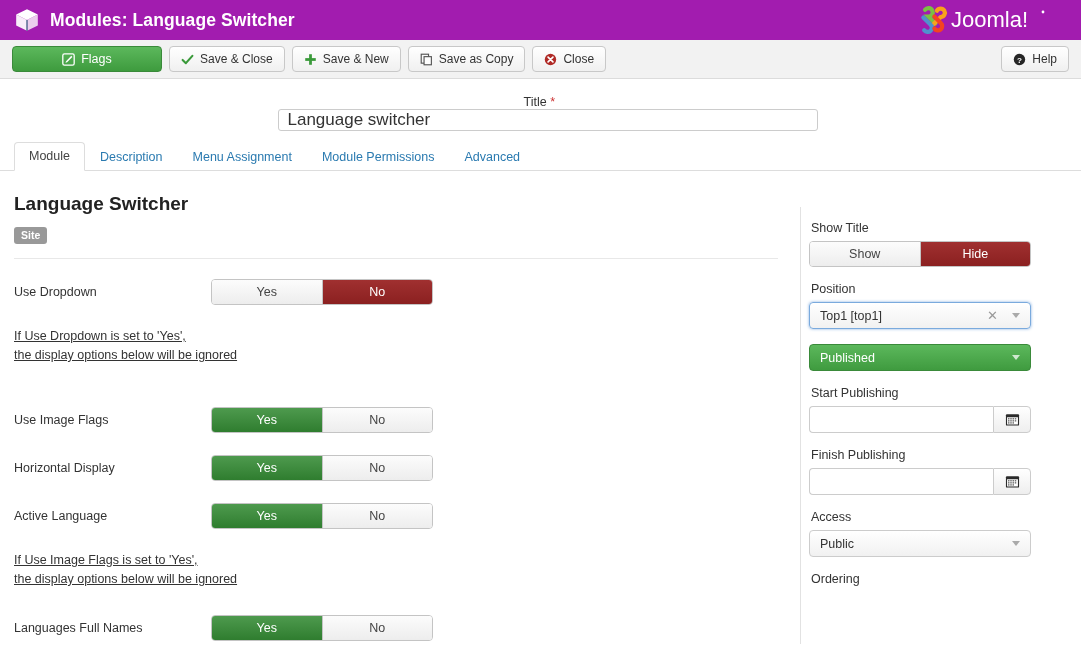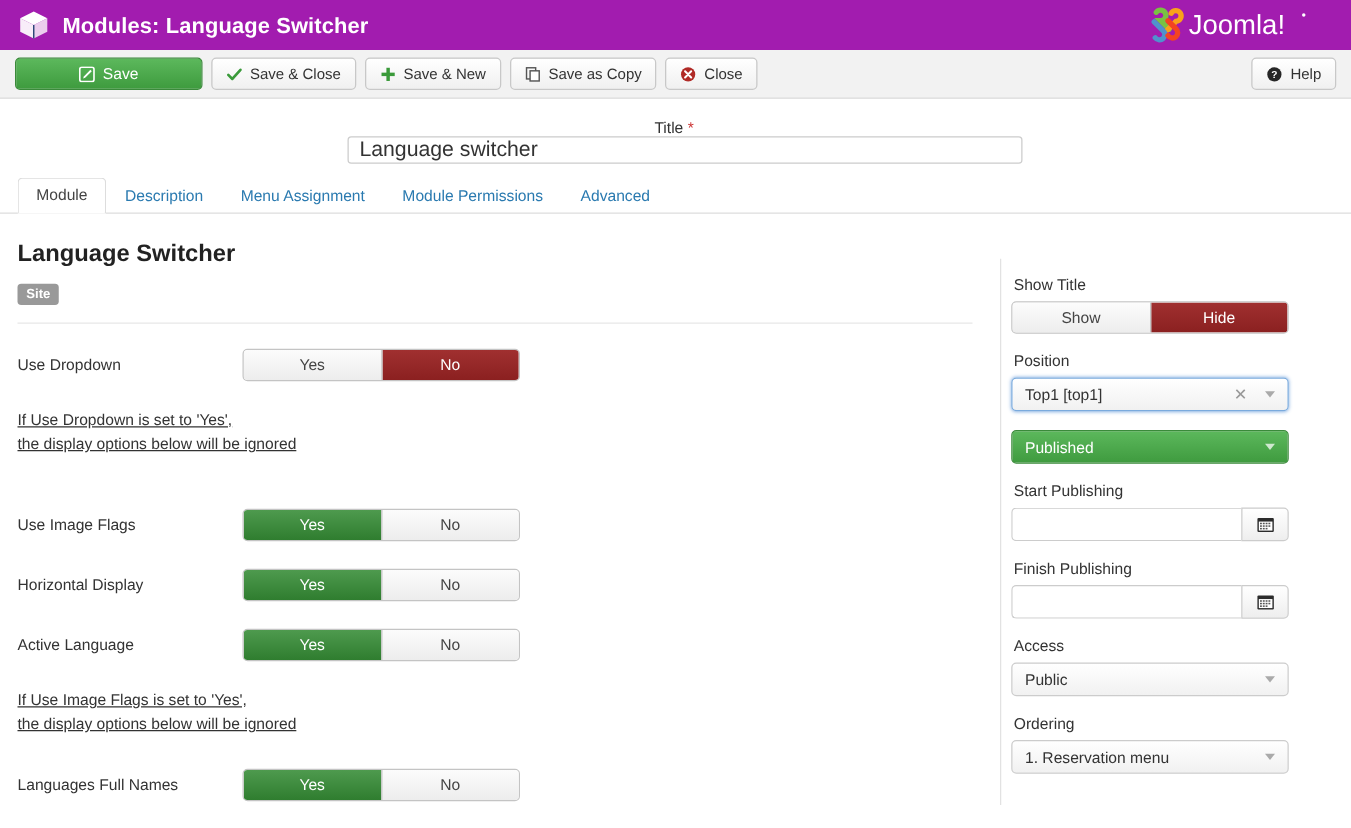--- a/index.html
+++ b/index.html
@@ -155,20 +155,21 @@
     border-radius: 3px;
     padding: 2px 7px 3px 7px;
   }
   .hr { border-top: 1px solid #e8e8e8; margin: 14px 0 0 0; }
 
   .field-row {
     display: flex;
     align-items: center;
     height: 30px;
     margin-top: 18px;
+    gap: 17px;
   }
   .field-label {
     width: 180px;
     font-size: 12.5px;
     color: #333333;
   }
 
   
   .toggle {
     display: flex;
@@ -323,21 +324,21 @@
   </div>
 </div>
 
 <div class="toolbar">
 
   <div class="btn btn-primary">
     <svg class="ico" viewBox="0 0 16 16">
       <rect x="1" y="1" width="14" height="14" rx="2" fill="none" stroke="#ffffff" stroke-width="1.6"></rect>
       <path d="M11.5 3.5 L5 10 L4.3 12 L6.3 11.3 L12.8 4.8 Z" fill="#ffffff"></path>
     </svg>
-    <span>Save</span>
+    <span>Flags</span>
   </div>
 
   <div class="btn">
     <svg class="ico" viewBox="0 0 16 16">
       <path d="M2 8.5 L6 12.5 L14 3.5" fill="none" stroke="#3a9a3a" stroke-width="2.6" stroke-linecap="round" stroke-linejoin="round"></path>
     </svg>
     <span>Save &amp; Close</span>
   </div>
 
   <div class="btn">
@@ -525,20 +526,16 @@
     <div class="side-block">
       <div class="side-label">Access</div>
       <div class="select-box">
         <span class="val">Public</span>
         <span class="caret"></span>
       </div>
     </div>
 
     <div class="side-block">
       <div class="side-label">Ordering</div>
-      <div class="select-box">
-        <span class="val">1. Reservation menu</span>
-        <span class="caret"></span>
-      </div>
     </div>
 
   </div>
 </div>
 
 </body></html>

